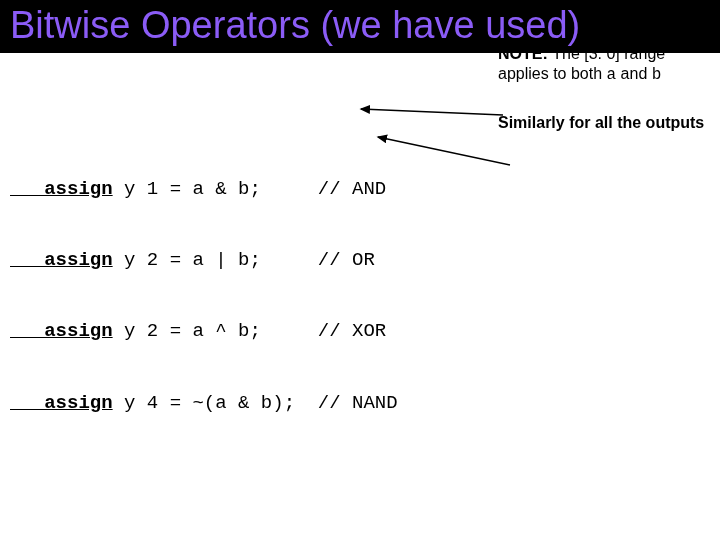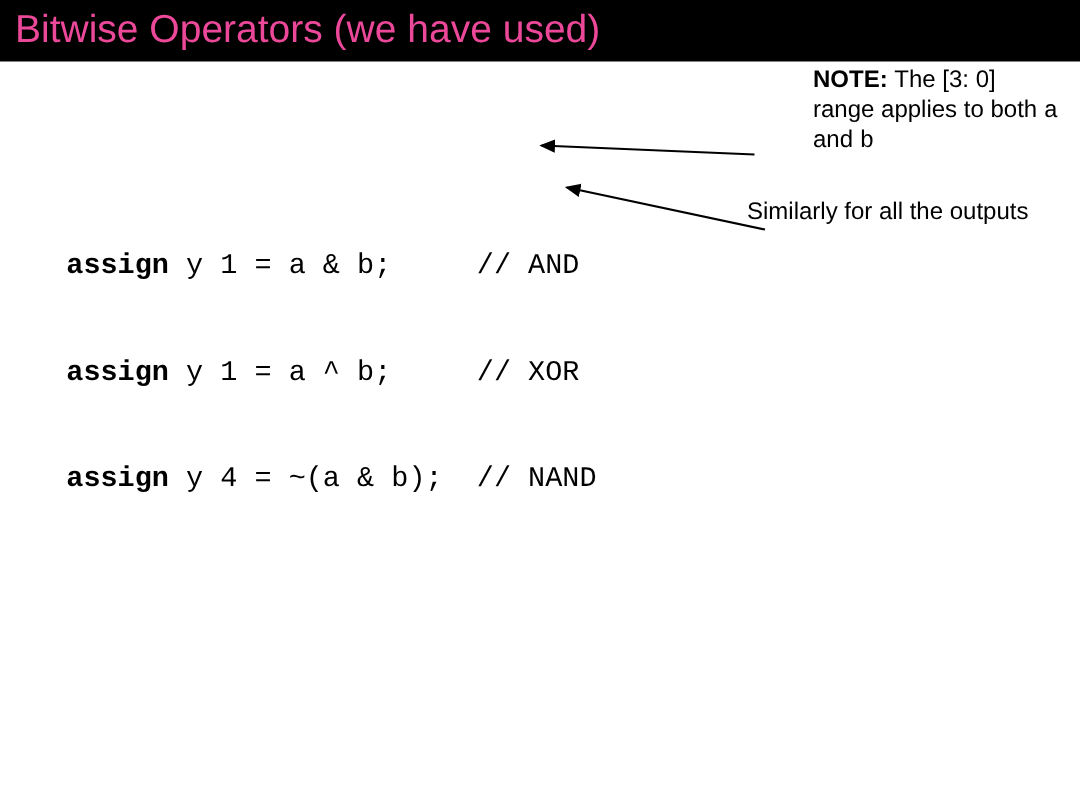--- a/index.html
+++ b/index.html
@@ -6,57 +6,56 @@
   body {
     width: 720px;
     height: 540px;
     background: #fff;
     font-family: Arial, Helvetica, sans-serif;
     position: relative;
     overflow: hidden;
   }
   .title-bar {
     background: #000;
-    color: #ec4899;
-    font-size: 26px;
+    color: #8b5cf6;
+    font-size: 38px;
     padding: 4px 10px 6px 10px;
     font-weight: normal;
   }
   .content {
     position: relative;
     padding: 6px 10px 0 10px;
   }
   .code-block {
     font-family: "Courier New", Courier, monospace;
     font-size: 19px;
     line-height: 1.25;
     color: #000;
     white-space: pre;
   }
   .code-line { display: block; }
-  .bold { font-weight: bold; }
+  .bold { font-weight: bold; text-decoration: underline; }
   .note-box {
     position: absolute;
     right: 12px;
     top: 44px;
     width: 210px;
     font-family: Arial, Helvetica, sans-serif;
     font-size: 16px;
     line-height: 1.25;
     color: #000;
   }
   .note-main {
     font-weight: bold;
-    margin-left: 44px;
   }
   .note-main .nb-normal { font-weight: normal; }
   .note-main .code-inline { font-family: "Courier New", Courier, monospace; font-weight: normal; }
   .note-sub {
     margin-top: 28px;
-    font-weight: normal;
+    font-weight: bold;
   }
   
   .arrow {
     position: absolute;
     pointer-events: none;
   }
   .arrow svg { display: block; }
   .arrow1 { left: 353px; top: 38px; width: 160px; height: 30px; }
   .arrow2 { left: 370px; top: 80px; width: 150px; height: 40px; }
 </style>
@@ -65,21 +64,22 @@
 
 <div class="title-bar">
   <span>Bitwise Operators (we have used)</span>
 </div>
 
 <div class="content">
 
   <div class="code-block">
     <span class="code-line"> </span>
     <span class="code-line"><span class="bold">   assign</span><span> y 1 = a &amp; b;     // AND</span></span>
-    <span class="code-line"><span class="bold">   assign</span><span> y 1 = a ^ b;     // XOR</span></span>
+    <span class="code-line"><span class="bold">   assign</span><span> y 2 = a | b;     // OR</span></span>
+    <span class="code-line"><span class="bold">   assign</span><span> y 2 = a ^ b;     // XOR</span></span>
     <span class="code-line"><span class="bold">   assign</span><span> y 4 = ~(a &amp; b);  // NAND</span></span>
     
     
   </div>
 
   <div class="arrow arrow1">
     <svg width="160" height="30">
       <defs>
         <marker id="ah1" markerWidth="8" markerHeight="8" refX="6" refY="3" orient="auto">
           <path d="M0,0 L7,3 L0,6 Z" fill="#000"></path>

